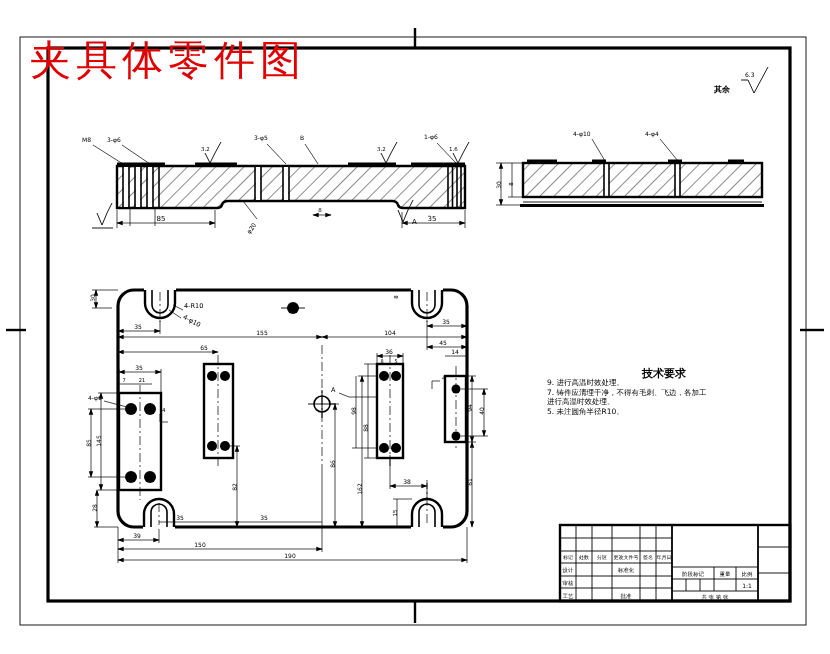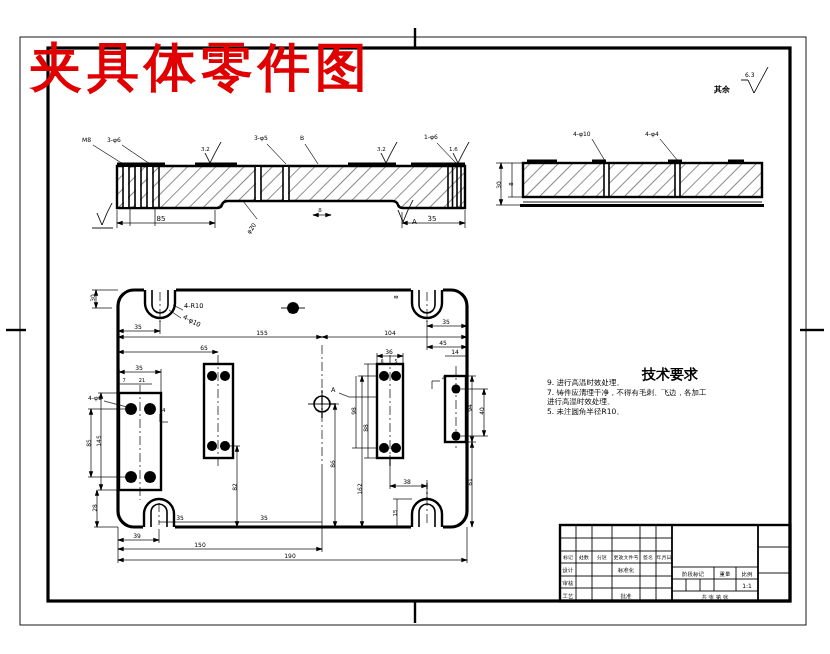--- a/index.html
+++ b/index.html
@@ -1,22 +1,22 @@
 <!DOCTYPE html>
 <html><head>
 <meta charset="utf-8">
 <style>
   html,body{margin:0;padding:0;background:#fff;}
   #stage{position:relative;width:830px;height:654px;background:#fff;overflow:hidden;
          font-family:"DejaVu Sans",sans-serif;}
   #stage svg{position:absolute;left:0;top:0;}
-  .big-title{position:absolute;left:30px;top:33px;font-size:52px;font-weight:bold;
+  .big-title{position:absolute;left:30px;top:33px;font-size:41px;font-weight:normal;
              color:#e00000;letter-spacing:5px;white-space:nowrap;z-index:5;
              font-family:"DejaVu Sans",sans-serif;}
-  .tr-head{position:absolute;left:642px;top:366px;font-size:14px;font-weight:bold;color:#000;z-index:4;}
+  .tr-head{position:absolute;left:642px;top:366px;font-size:11px;font-weight:bold;color:#000;z-index:4;}
   .tr-body{position:absolute;left:547px;top:378px;width:170px;font-size:7.5px;line-height:9.5px;
            color:#000;z-index:4;}
   
   .thick{stroke:#000;stroke-width:3.2;fill:none;}
   .med{stroke:#000;stroke-width:1.6;fill:none;}
   .med2{stroke:#000;stroke-width:2.4;fill:none;}
   .thin{stroke:#000;stroke-width:0.9;fill:none;}
   .dim{stroke:#000;stroke-width:0.7;fill:none;}
   .cl{stroke:#000;stroke-width:0.7;fill:none;stroke-dasharray:9 3 2 3;}
   .blk{fill:#000;stroke:none;}

